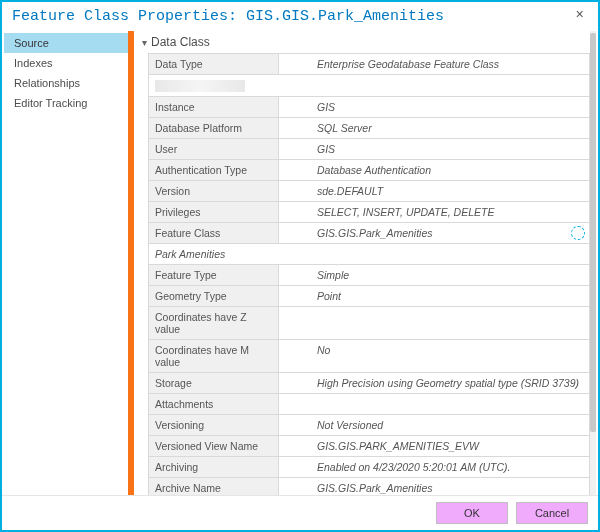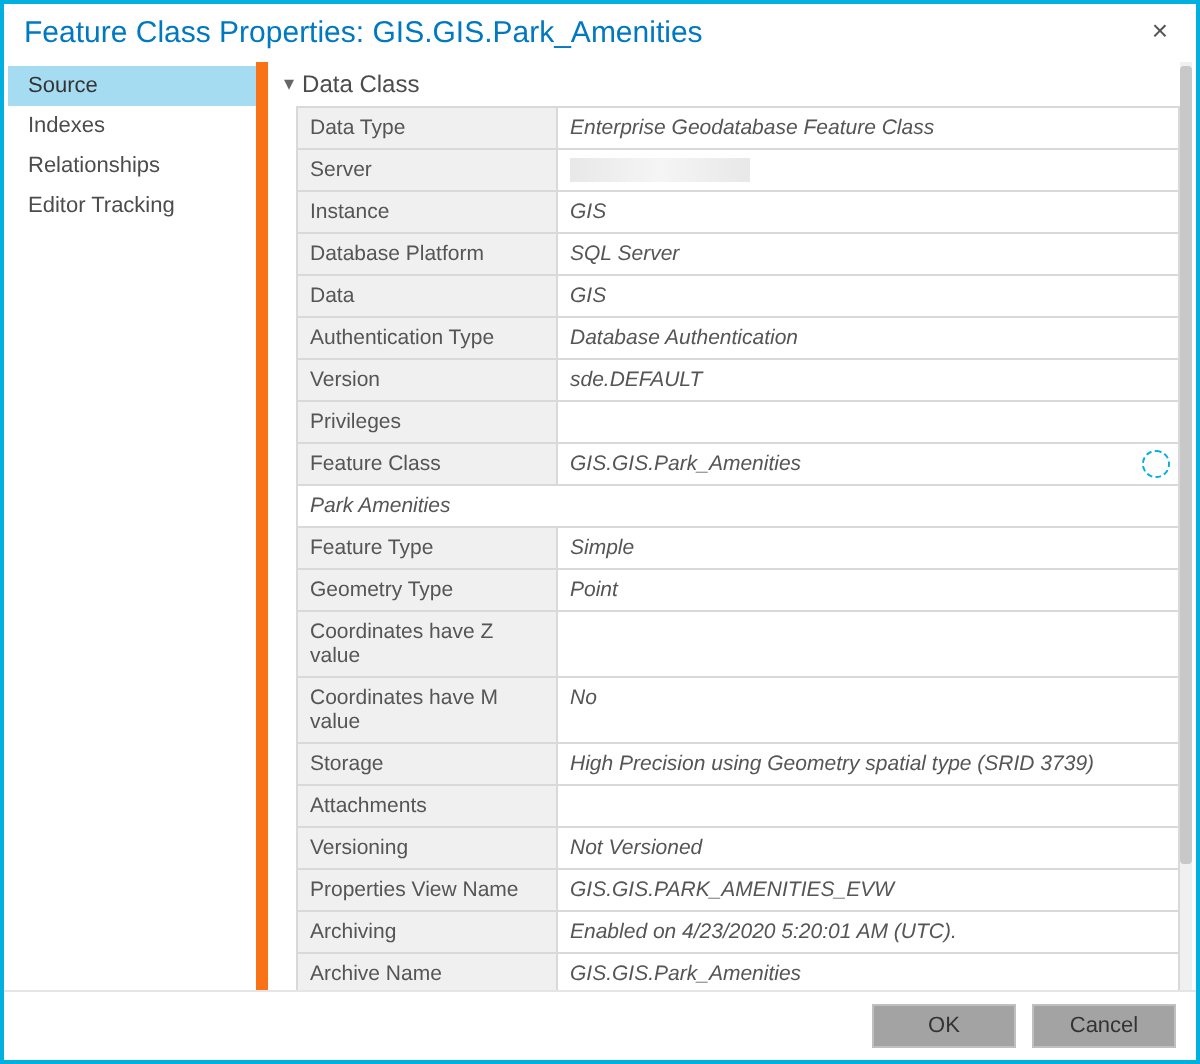--- a/index.html
+++ b/index.html
@@ -15,20 +15,21 @@
     height: 532px;
     border: 2px solid #00b0e0;
     display: flex;
     flex-direction: column;
     position: relative;
   }
   .titlebar {
     padding: 6px 10px 4px 10px;
     display: flex;
     justify-content: space-between;
+    font-family: Liberation Mono, monospace;
   }
   .titlebar-title {
     color: #0079c1;
     font-size: 15px;
     font-weight: 400;
   }
   .titlebar-close {
     font-size: 14px;
     color: #555;
     cursor: pointer;
@@ -84,20 +85,21 @@
   .prop-table {
     width: 100%;
     border: 1px solid #d9d9d9;
     border-bottom: none;
     border-collapse: collapse;
   }
   .prop-row {
     display: flex;
     border-bottom: 1px solid #d9d9d9;
     font-size: 10.5px;
+    gap: 32px;
   }
   .prop-name {
     width: 130px;
     flex-shrink: 0;
     padding: 4px 6px;
     background: #f0f0f0;
     color: #555;
     border-right: 1px solid #d9d9d9;
   }
   .prop-value {
@@ -124,21 +126,21 @@
     border-top: 1px solid #e5e5e5;
     display: flex;
     justify-content: flex-end;
     padding: 6px 10px;
     gap: 8px;
     flex-shrink: 0;
   }
   .btn {
     min-width: 72px;
     padding: 4px 10px;
-    background: #a3a3a3;
+    background: #f0abfc;
     border: 1px solid #bfbfbf;
     font-size: 11px;
     color: #333;
     cursor: pointer;
     text-align: center;
   }
   .vscroll {
     position: absolute;
     right: 0; top: 0; bottom: 0;
     width: 6px;
@@ -184,45 +186,45 @@
         <span>Data Class</span>
       </div>
 
       <div class="scroll">
         <div class="prop-table" id="prop-table">
             <div class="prop-row">
               <div class="prop-name">Data Type</div>
               <div class="prop-value">Enterprise Geodatabase Feature Class</div>
             </div>
             <div class="prop-row">
-              <div class="prop-name">Server</div>
               <div class="prop-value"><span class="server-blur"></span></div>
             </div>
             <div class="prop-row">
               <div class="prop-name">Instance</div>
               <div class="prop-value">GIS</div>
             </div>
             <div class="prop-row">
               <div class="prop-name">Database Platform</div>
               <div class="prop-value">SQL Server</div>
             </div>
             <div class="prop-row">
-              <div class="prop-name">Data</div>
+              <div class="prop-name">User</div>
               <div class="prop-value">GIS</div>
             </div>
             <div class="prop-row">
               <div class="prop-name">Authentication Type</div>
               <div class="prop-value">Database Authentication</div>
             </div>
             <div class="prop-row">
               <div class="prop-name">Version</div>
               <div class="prop-value">sde.DEFAULT</div>
             </div>
             <div class="prop-row">
               <div class="prop-name">Privileges</div>
+              <div class="prop-value">SELECT, INSERT, UPDATE, DELETE</div>
             </div>
             <div class="prop-row">
               <div class="prop-name">Feature Class</div>
               <div class="prop-value">GIS.GIS.Park_Amenities<span class="fc-glyph"></span></div>
             </div>
             <div class="prop-row">
               <div class="prop-value">Park Amenities</div>
             </div>
             <div class="prop-row">
               <div class="prop-name">Feature Type</div>
@@ -244,21 +246,21 @@
               <div class="prop-value">High Precision using Geometry spatial type (SRID 3739)</div>
             </div>
             <div class="prop-row">
               <div class="prop-name">Attachments</div>
             </div>
             <div class="prop-row">
               <div class="prop-name">Versioning</div>
               <div class="prop-value">Not Versioned</div>
             </div>
             <div class="prop-row">
-              <div class="prop-name">Properties View Name</div>
+              <div class="prop-name">Versioned View Name</div>
               <div class="prop-value">GIS.GIS.PARK_AMENITIES_EVW</div>
             </div>
             <div class="prop-row">
               <div class="prop-name">Archiving</div>
               <div class="prop-value">Enabled on 4/23/2020 5:20:01 AM (UTC).</div>
             </div>
             <div class="prop-row">
               <div class="prop-name">Archive Name</div>
               <div class="prop-value">GIS.GIS.Park_Amenities</div>
             </div>

